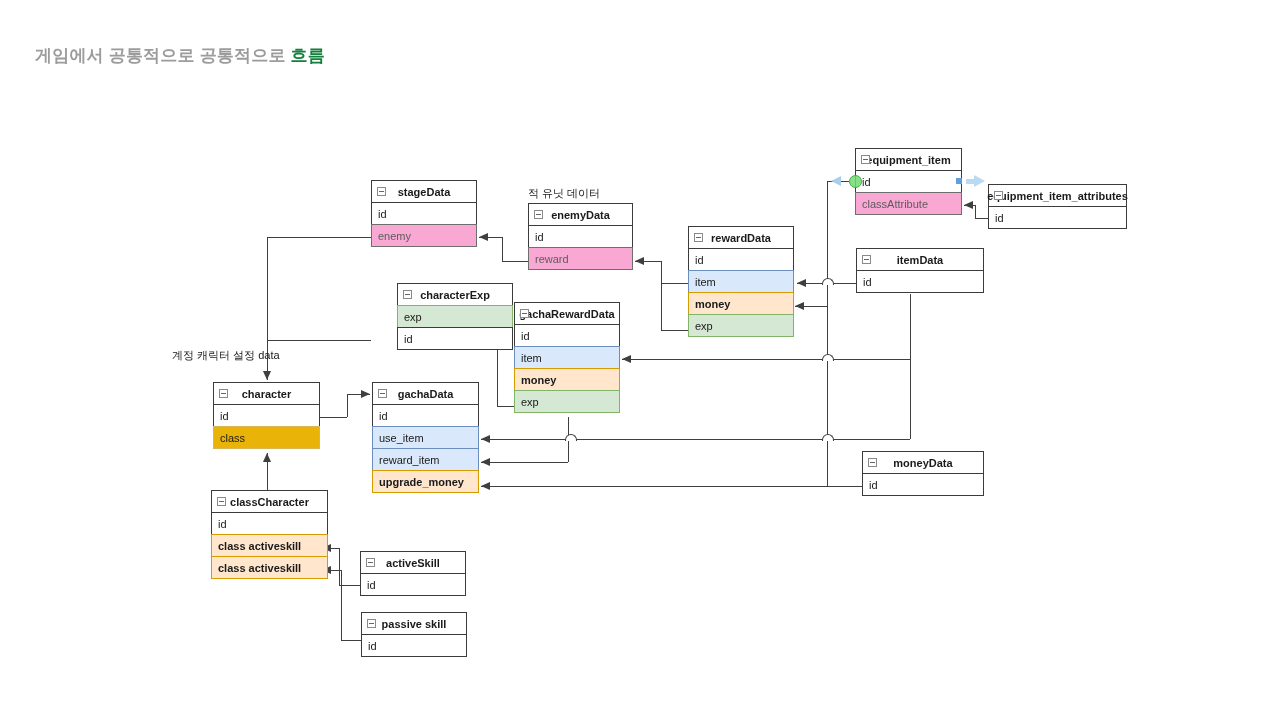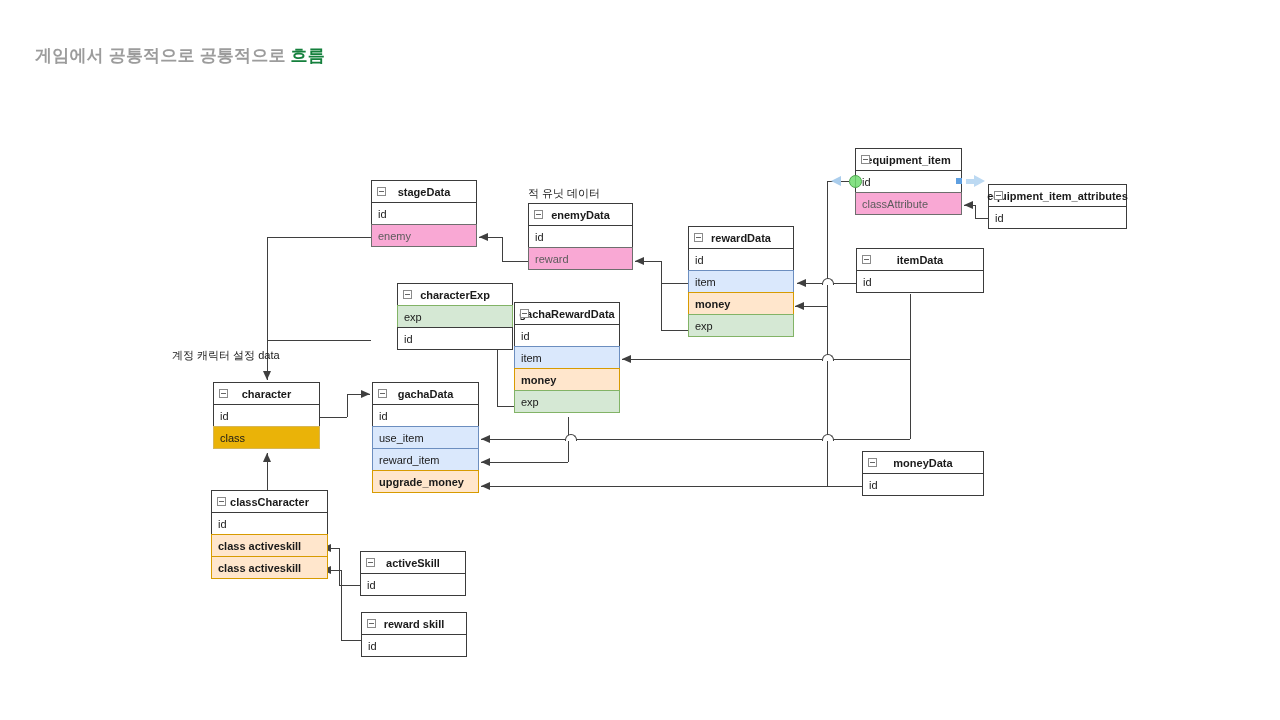--- a/index.html
+++ b/index.html
@@ -287,21 +287,21 @@
         </div>
         <div class="row white">
           <span>id</span>
         </div>
       </div>
       <div class="tbl" style="left: 361px; top: 612px; width: 106px;">
         <div class="tbl-header">
           <span class="collapse">
             <i></i>
           </span>
-          <span>reward skill</span>
+          <span>passive skill</span>
         </div>
         <div class="row white">
           <span>id</span>
         </div>
       </div>
       <div class="tbl" style="left: 862px; top: 451px; width: 122px;">
         <div class="tbl-header">
           <span class="collapse">
             <i></i>
           </span>

